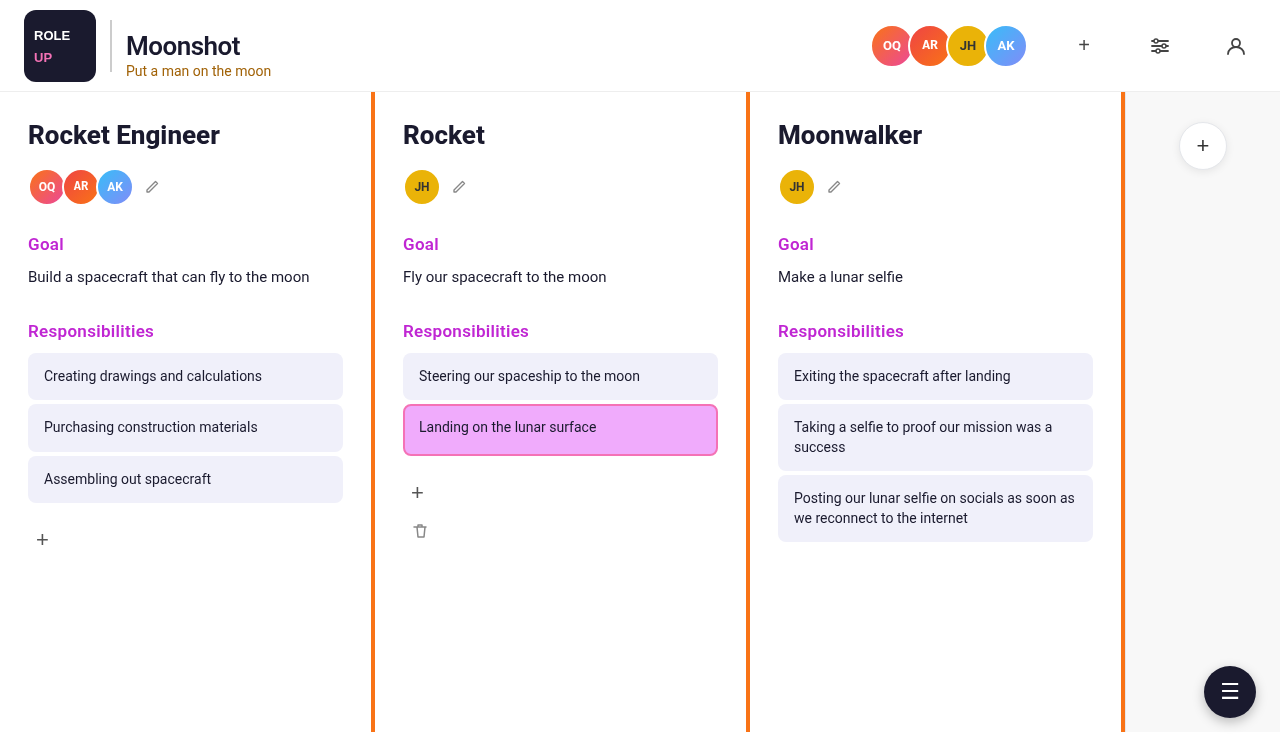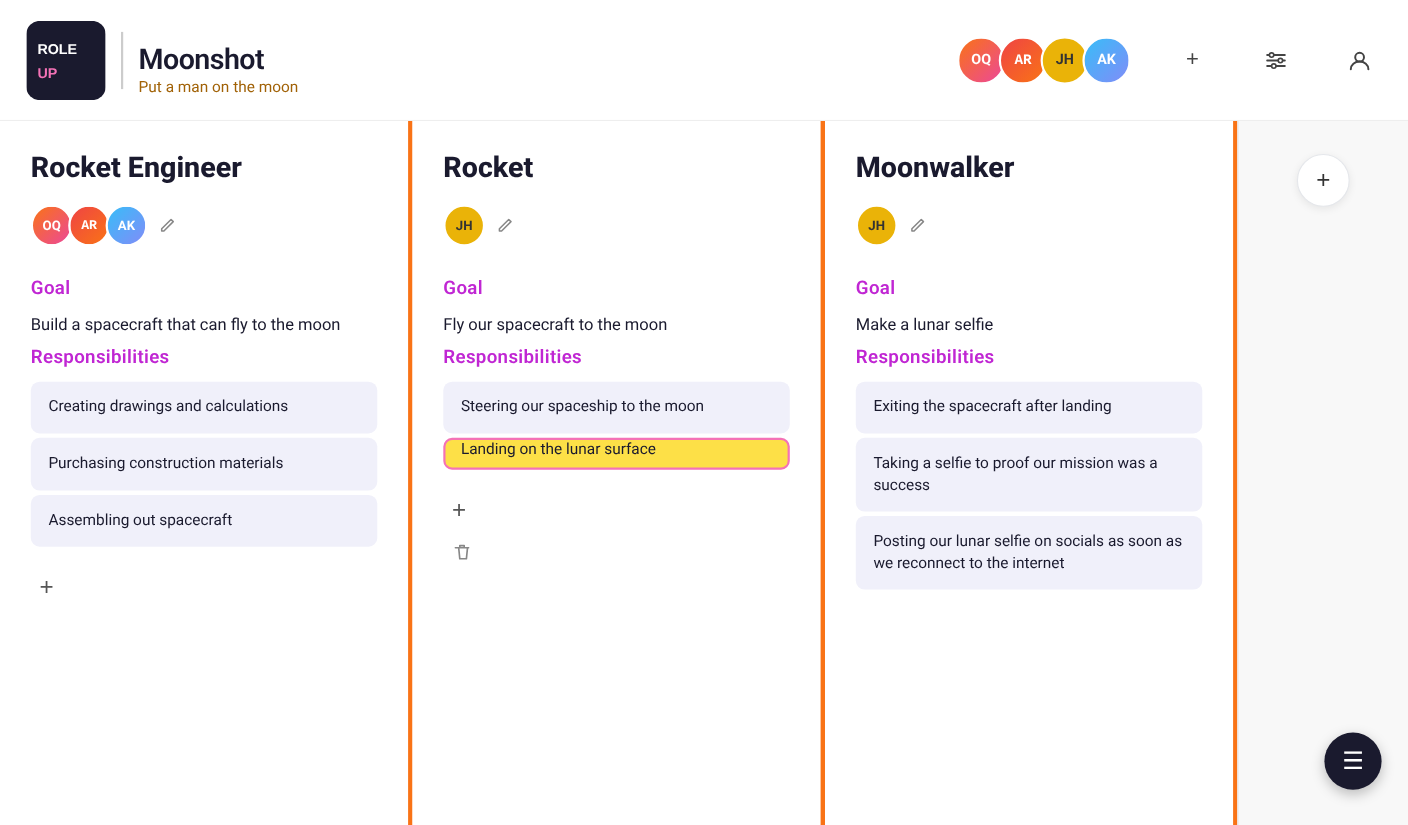--- a/index.html
+++ b/index.html
@@ -9,21 +9,21 @@
       min-height: 750px;
       overflow: hidden;
     }
 
     
     .header {
       display: flex;
       align-items: center;
       padding: 12px 24px;
       border-bottom: 1px solid #eee;
-      height: 110px;
+      height: 92px;
       gap: 28px;
     }
     .logo-block {
       display: flex;
       align-items: center;
       gap: 14px;
     }
     .logo-svg {
       width: 72px;
       height: 72px;
@@ -152,21 +152,21 @@
       font-weight: 600;
       color: #c026d3;
       margin-bottom: 12px;
       letter-spacing: 0.3px;
     }
 
     .goal-text {
       font-size: 15px;
       color: #1a1a2e;
       line-height: 1.5;
-      margin-bottom: 8px;
+      margin-bottom: 32px;
     }
 
     .responsibilities-list {
       display: flex;
       flex-direction: column;
       gap: 4px;
       margin-bottom: 20px;
     }
 
     .responsibility-card {
@@ -174,22 +174,22 @@
       border-radius: 8px;
       padding: 14px 16px;
       font-size: 14px;
       color: #1a1a2e;
       line-height: 1.4;
       cursor: pointer;
     }
 
     .responsibility-card.editing {
       border: 2px solid #f472b6;
-      background: #fde047;
-      padding: 1px 14px;
+      background: #f0abfc;
+      padding: 13px 14px;
     }
 
     .editing-input {
       width: 100%;
       border: none;
       outline: none;
       font-size: 14px;
       color: #1a1a2e;
       font-family: inherit;
       background: transparent;

